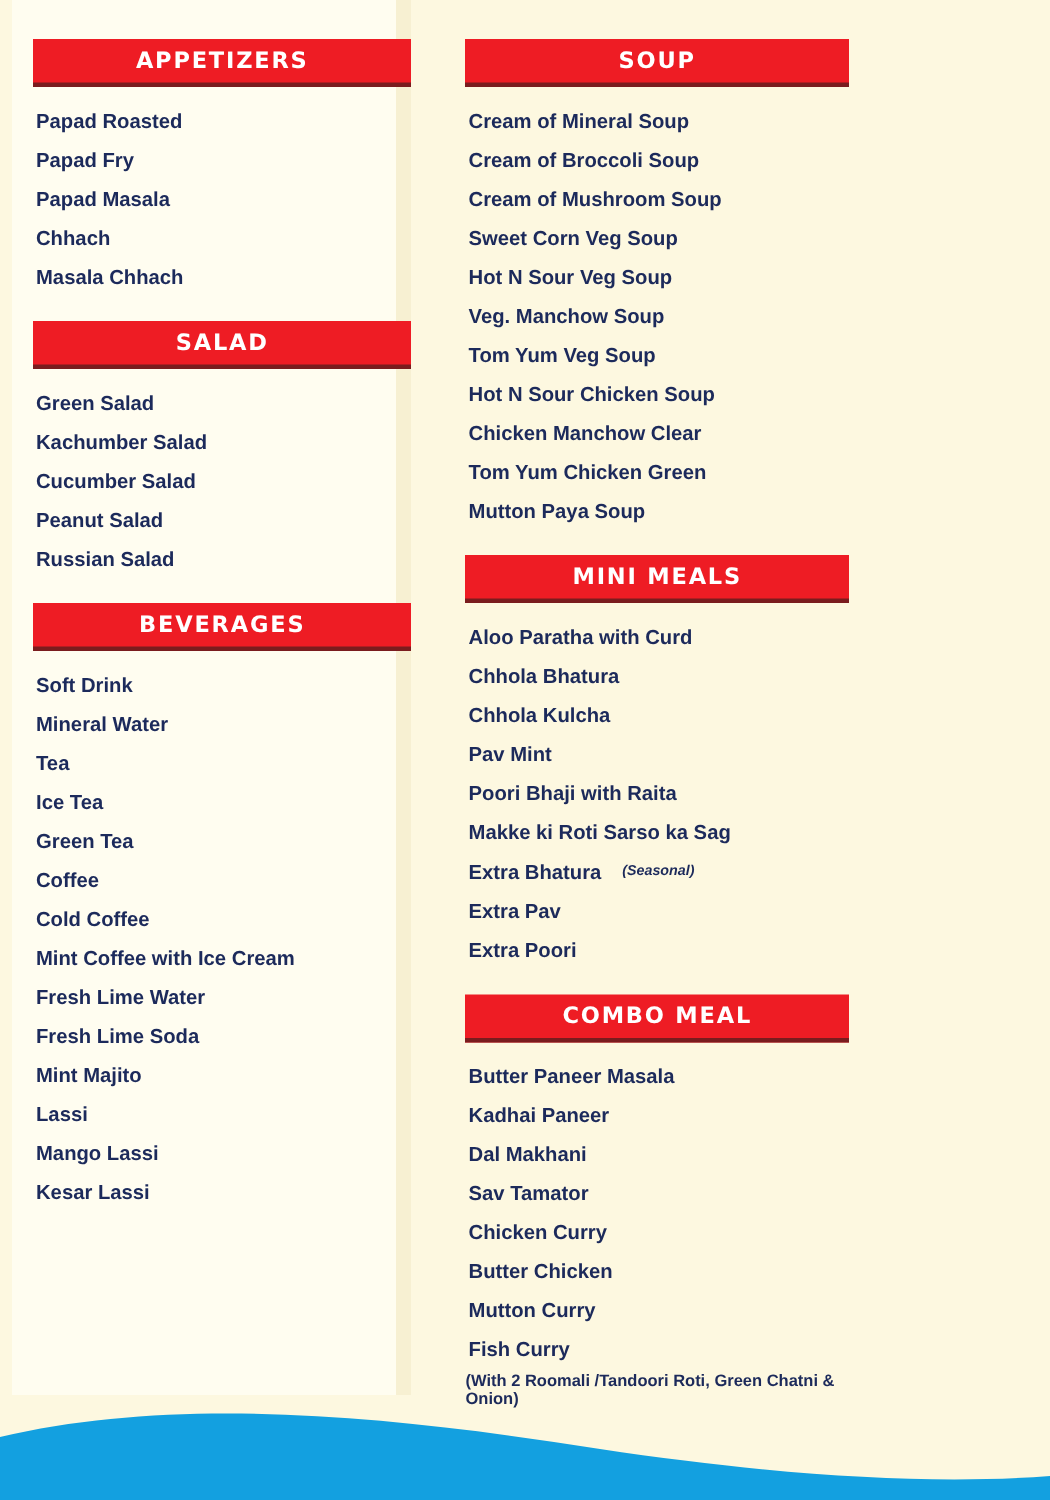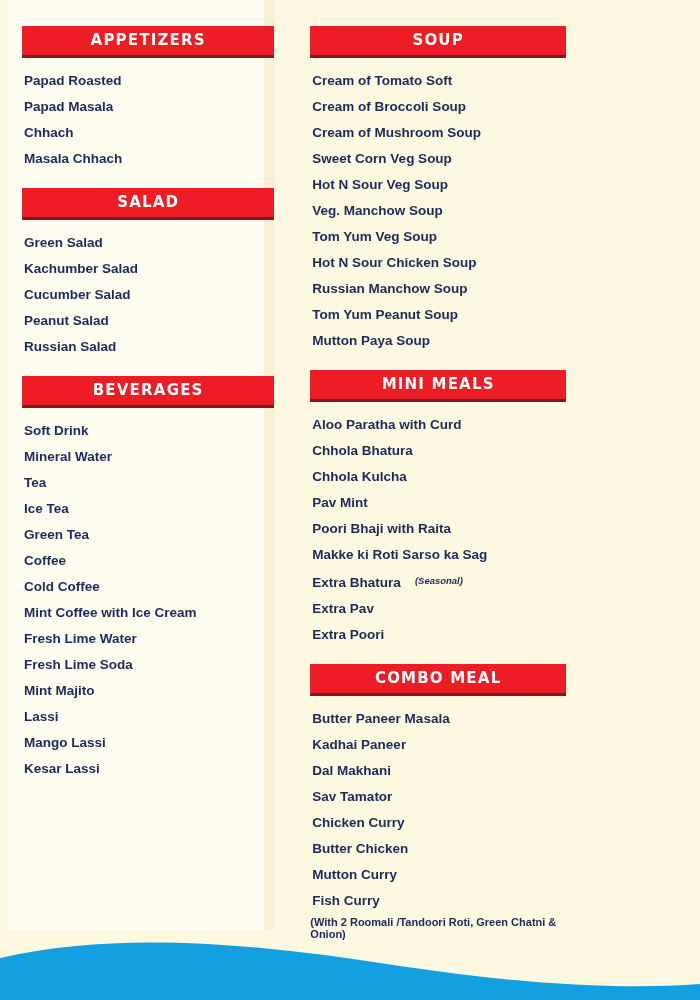--- a/index.html
+++ b/index.html
@@ -121,20 +121,21 @@
   <div class="band2"></div>
 
   <div class="columns">
 
     <div class="col col-left">
 
       <div class="section">
         <div class="sec-header">APPETIZERS</div>
         <ul class="items">
           <li>Papad Roasted</li>
+          <li>Papad Fry</li>
           <li>Papad Masala</li>
           <li>Chhach</li>
           <li>Masala Chhach</li>
         </ul>
       </div>
 
       <div class="spacer-sm"></div>
 
       <div class="section">
         <div class="sec-header">SALAD</div>
@@ -169,30 +170,30 @@
         </ul>
       </div>
 
     </div>
 
     <div class="col col-right">
 
       <div class="section">
         <div class="sec-header">SOUP</div>
         <ul class="items">
-          <li>Cream of Tomato Soft</li>
+          <li>Cream of Mineral Soup</li>
           <li>Cream of Broccoli Soup</li>
           <li>Cream of Mushroom Soup</li>
           <li>Sweet Corn Veg Soup</li>
           <li>Hot N Sour Veg Soup</li>
           <li>Veg. Manchow Soup</li>
           <li>Tom Yum Veg Soup</li>
           <li>Hot N Sour Chicken Soup</li>
-          <li>Russian Manchow Soup</li>
-          <li>Tom Yum Peanut Soup</li>
+          <li>Chicken Manchow Clear</li>
+          <li>Tom Yum Chicken Green</li>
           <li>Mutton Paya Soup</li>
         </ul>
       </div>
 
       <div class="spacer-sm"></div>
 
       <div class="section">
         <div class="sec-header">MINI MEALS</div>
         <ul class="items">
           <li>Aloo Paratha with Curd</li>

